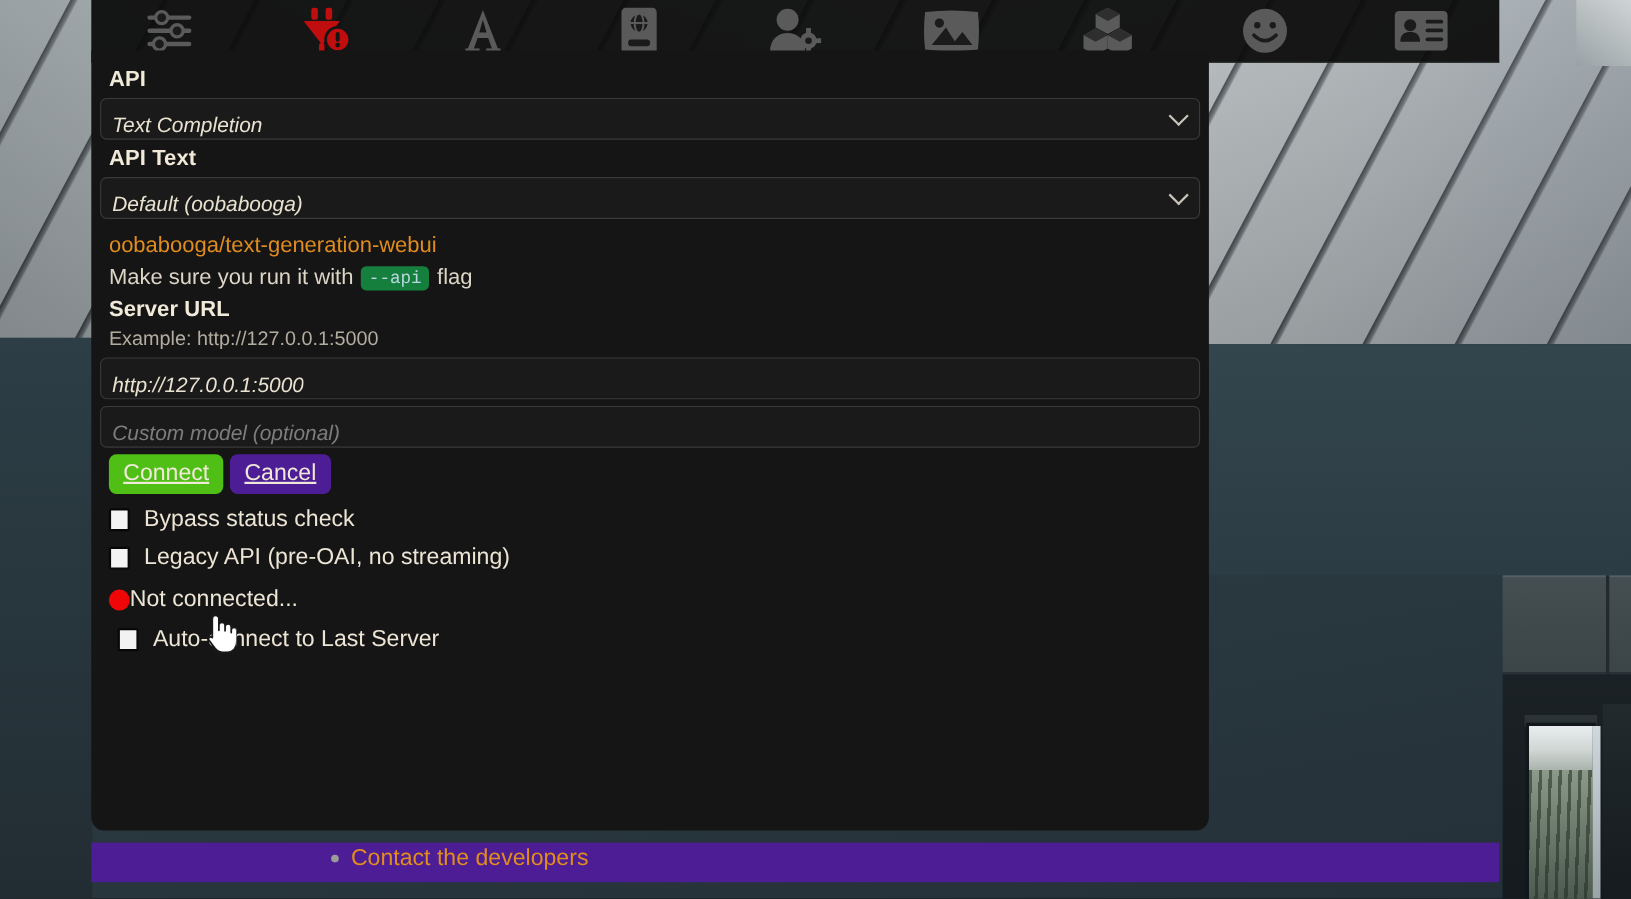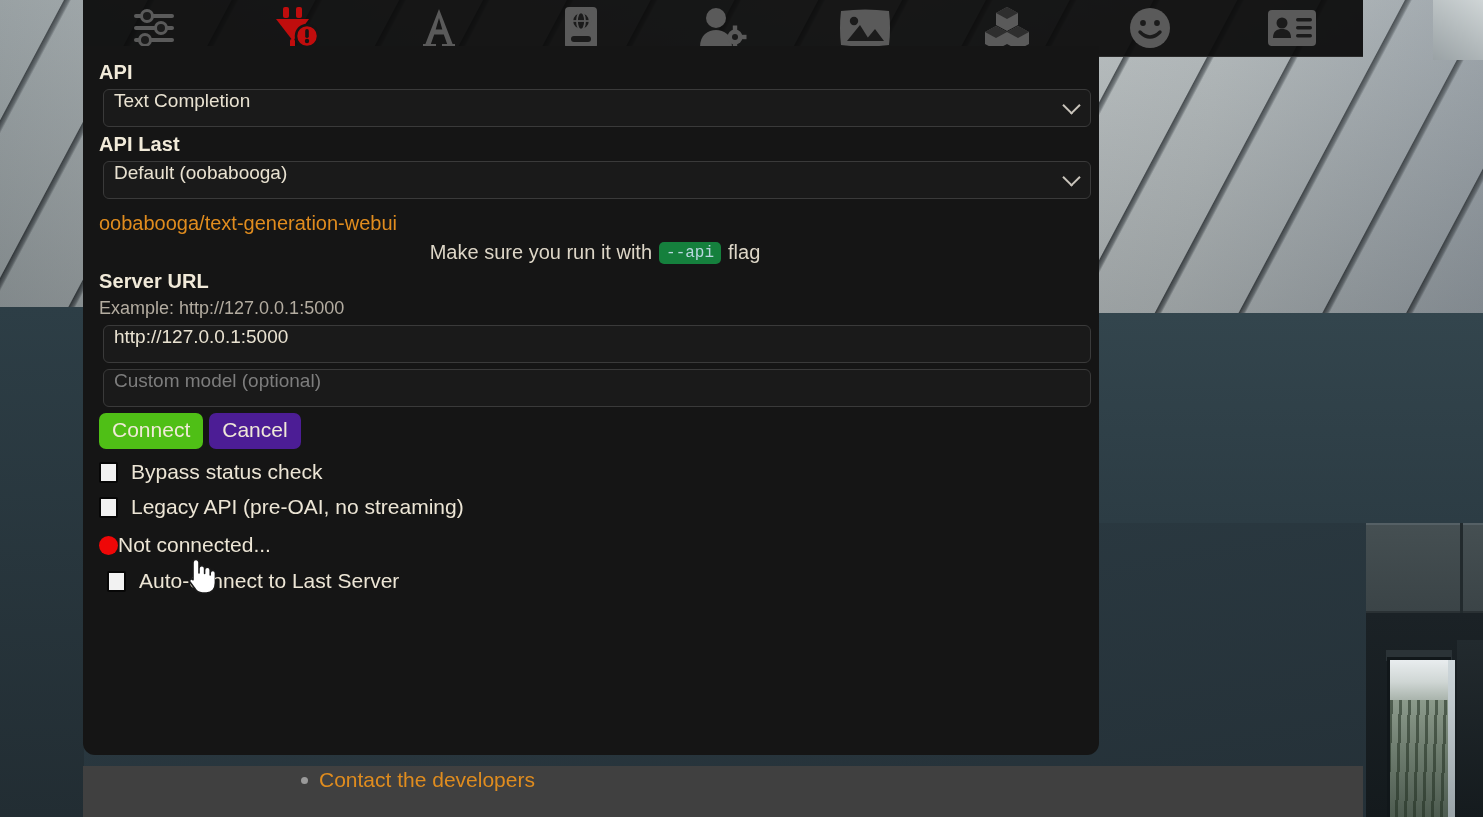--- a/index.html
+++ b/index.html
@@ -106,57 +106,59 @@
     border-radius: 0 0 12px 12px;
     padding: 9px 8px 0 8px;
     overflow: hidden;
   }
   .lbl {
     color: #f1ead9; font-size: 20px; font-weight: bold;
     margin: 6px 0 5px 8px; letter-spacing: .1px;
   }
   .field {
     position: relative;
-    height: 38px; margin: 0 0 6px 12px;
+    height: 38px; margin: 0 0 6px 0;
     background: #1a1a1a;
     border: 1px solid #3a3a3a;
     border-radius: 6px;
-    display: flex; align-items: flex-start;
+    display: flex; align-items: flex-end;
     padding: 0 34px 0 10px;
     cursor: pointer;
+    font-style: italic;
   }
   .field .val { color: #e9e2d1; font-size: 19px; white-space: nowrap; overflow: hidden; }
   .field .val.ph { color: #7d7d7d; }
   .chev {
     position: absolute; right: 12px; top: 50%; transform: translateY(-50%);
     width: 13px; height: 13px;
     border-right: 2px solid #c9c4bb; border-bottom: 2px solid #c9c4bb;
     transform: translateY(-70%) rotate(45deg);
   }
   .link {
     color: #e08c1e; font-size: 20px; margin: 7px 0 0 8px; cursor: pointer;
     display: inline-block;
   }
   .hint-row {
     color: #ddd6c7; font-size: 20px; margin: 6px 0 0 8px;
-    display: flex; align-items: center; gap: 7px; justify-content: center;
+    display: flex; align-items: center; gap: 7px;
   }
   code.kbd {
     font-family: "Liberation Mono", monospace;
     background: #15803d; color: #b9d7e0;
     border-radius: 5px; padding: 2px 7px; font-size: 16px;
   }
   .example {
     color: #b3aca0; font-size: 18px; margin: 4px 0 6px 8px;
   }
   .row-btns { display: flex; gap: 6px; margin: 6px 0 0 8px; }
   .btn {
     font-size: 21px; padding: 5px 13px 7px 13px;
     border-radius: 7px; cursor: pointer; border: none;
     font-family: "Liberation Sans", sans-serif;
+    text-decoration: underline;
   }
   .btn-connect { background: #4fbf16; color: #f0ead8; }
   .btn-cancel  { background: #4c1d95; color: #efe8d8; }
 
   .cbrow {
     display: flex; align-items: center; gap: 13px;
     margin: 11px 0 0 8px; cursor: pointer;
   }
   .cbox {
     width: 19px; height: 21px; background: #f2f2f2;
@@ -169,22 +171,22 @@
   .statusrow .t { color: #ece5d5; font-size: 21px; }
 
   .bottomrow {
     display: flex; align-items: center; justify-content: space-between;
     margin: 12px 0 0 0; padding: 0 0 0 8px;
   }
   .keys-link { color: #e8a21c; font-size: 21px; cursor: pointer; padding-right: 2px; }
 
   
   #lower {
-    position: absolute; left: 83px; top: 766px; width: 1280px; height: 51px;
-    background: #404040;
+    position: absolute; left: 83px; top: 766px; width: 1280px; height: 36px;
+    background: #4c1d95;
   }
   #lower ul { list-style: none; padding-top: 2px; }
   #lower li { display: flex; align-items: center; gap: 11px; padding-left: 218px; }
   .bullet { width: 7px; height: 7px; border-radius: 50%; background: #9a9a9a; flex: none; }
   .dev-link { color: #e08c1e; font-size: 21px; cursor: pointer; }
 
   
   #cursor { position: absolute; left: 185px; top: 556px; pointer-events: none; }
 </style>
 </head>
@@ -346,21 +348,21 @@
 </div>
 
 <div id="panel">
 
   <div class="lbl">API</div>
   <div class="field">
     <span class="val">Text Completion</span>
     <span class="chev"></span>
   </div>
 
-  <div class="lbl">API Last</div>
+  <div class="lbl">API Text</div>
   <div class="field">
     <span class="val">Default (oobabooga)</span>
     <span class="chev"></span>
   </div>
 
   <div><a class="link">oobabooga/text-generation-webui</a></div>
 
   <div class="hint-row">
     <span>Make sure you run it with</span>
     <code class="kbd">--api</code>

